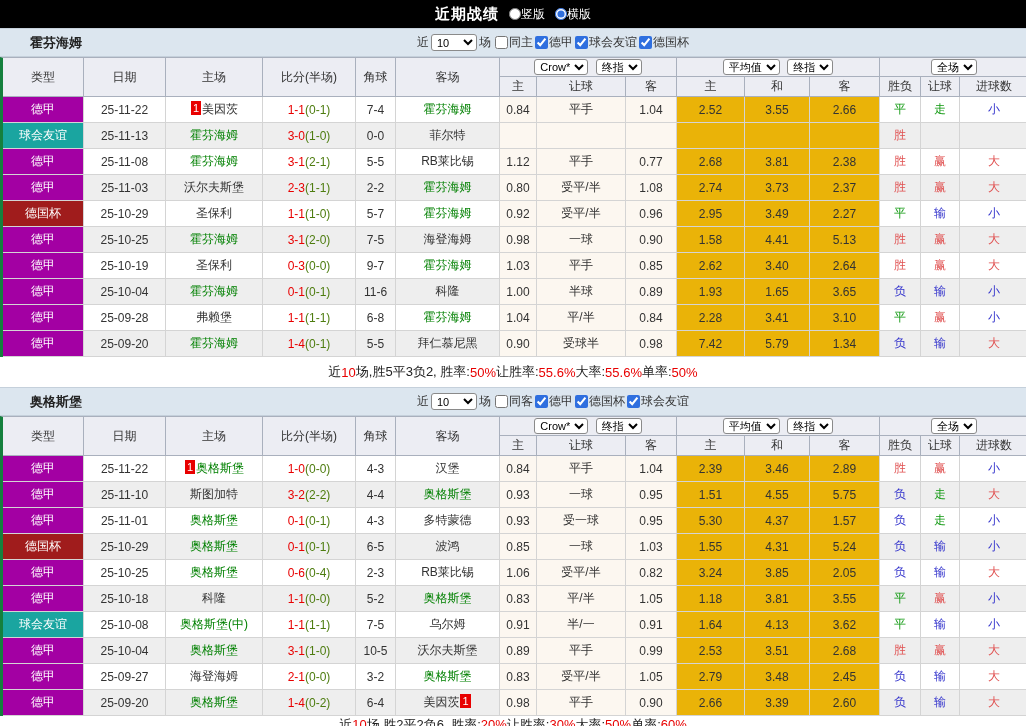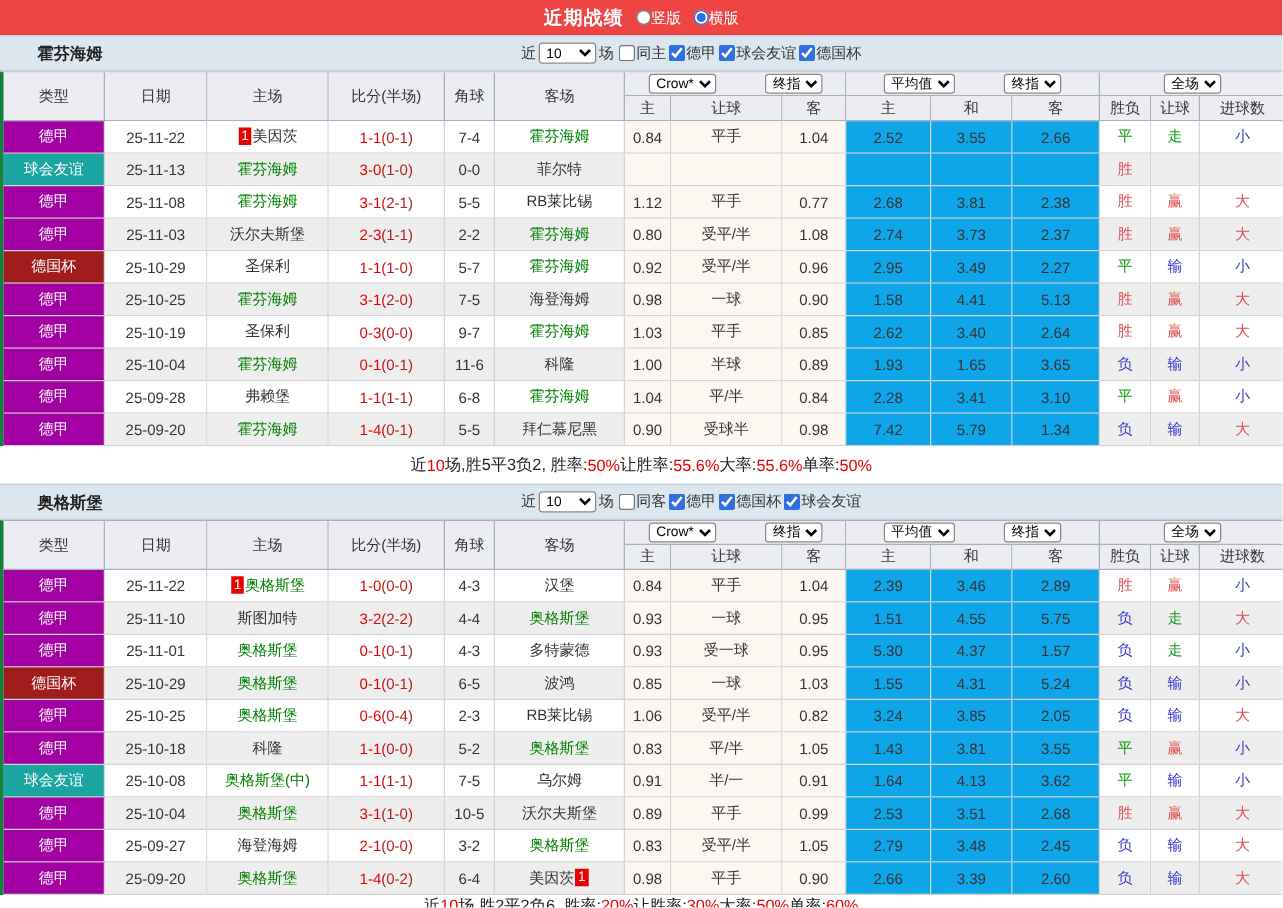--- a/index.html
+++ b/index.html
@@ -2,21 +2,21 @@
 <html><head>
 <meta charset="utf-8">
 <style>
   html,body{margin:0;padding:0;}
   body{
     width:1026px;height:726px;overflow:hidden;background:#ffffff;
     font-family:"Liberation Sans","DejaVu Sans",sans-serif;
     -webkit-font-smoothing:antialiased;
   }
   .topbar{
-    height:28px;background:#ef4444;color:#fff;
+    height:28px;background:#000000;color:#fff;
     display:flex;align-items:center;justify-content:center;gap:10px;
   }
   .topbar .title{font-weight:bold;font-size:15px;letter-spacing:1px;}
   .radio{display:inline-flex;align-items:center;gap:0;font-size:12px;color:#fff;cursor:pointer;}
   .radio input{width:12px;height:12px;margin:0;accent-color:#2f6fdf;}
 
   .strip{
     height:29px;box-sizing:border-box;background:#dce6ef;
     border-top:1px solid #c5d0db;border-bottom:1px solid #c5d0db;
     display:flex;align-items:center;position:relative;
@@ -36,34 +36,34 @@
 
   table{border-collapse:separate;border-spacing:0;table-layout:fixed;width:1026px;}
   th,td{box-sizing:border-box;overflow:hidden;white-space:nowrap;text-align:center;}
   th{
     font-weight:normal;font-size:12px;color:#333;background:#ecedf3;
     border-right:1px solid #a9b0bd;border-bottom:1px solid #a9b0bd;
   }
   table{border-left:3px solid #15803d;border-top:1px solid #a9b0bd;}
   .hrow1 th{height:17px;}
   .hrow2 th{height:16px;}
-  th.grp select{margin:0 18px;height:16px;}
+  th.grp select{margin:0 2px;height:16px;}
   tbody td{
     height:26px;font-size:12px;color:#333;background:#fff;
     border-right:1px solid #d4d4d4;border-bottom:1px solid #d4d4d4;
   }
   tr.even td{background:#eeeeee;}
   tbody td.odds{background:#fcf7f0;}
-  tbody td.avg{background:#0ea5e9;}
+  tbody td.avg{background:#eab308;}
   td.k-league{background:#a300a3 !important;color:#fff;}
   td.k-friendly{background:#1aa5a0 !important;color:#fff;}
   td.k-cup{background:#a01c1c !important;color:#fff;}
   .g{color:#008000;}
   .s-main{color:#e80000;}
-  .s-half{color:#b91c1c;}
+  .s-half{color:#4d7c0f;}
   .badge{
     display:inline-block;background:#e80000;color:#fff;
     font-size:11px;line-height:14px;padding:0 2px;margin:0 1px;vertical-align:1px;
   }
   .rc-r{color:#e05050;}
   .rc-b{color:#3333cc;}
   .rc-g{color:#119911;}
   .summary{
     display:flex;align-items:center;justify-content:center;
     font-size:13px;color:#222;background:#fff;
@@ -517,21 +517,21 @@
         <tr class="even">
           <td class="k-league">德甲</td>
           <td>25-10-18</td>
           <td><span>科隆</span></td>
           <td><span class="s-main">1-1</span><span class="s-half">(0-0)</span></td>
           <td>5-2</td>
           <td><span class="g">奥格斯堡</span></td>
           <td class="odds">0.83</td>
           <td class="odds">平/半</td>
           <td class="odds">1.05</td>
-          <td class="avg">1.43</td>
+          <td class="avg">1.18</td>
           <td class="avg">3.81</td>
           <td class="avg">3.55</td>
           <td class="res"><span class="rc-g">平</span></td>
           <td class="res"><span class="rc-r">赢</span></td>
           <td class="res"><span class="rc-b">小</span></td>
         </tr>
         <tr class="odd">
           <td class="k-friendly">球会友谊</td>
           <td>25-10-08</td>
           <td><span class="g">奥格斯堡(中)</span></td>

